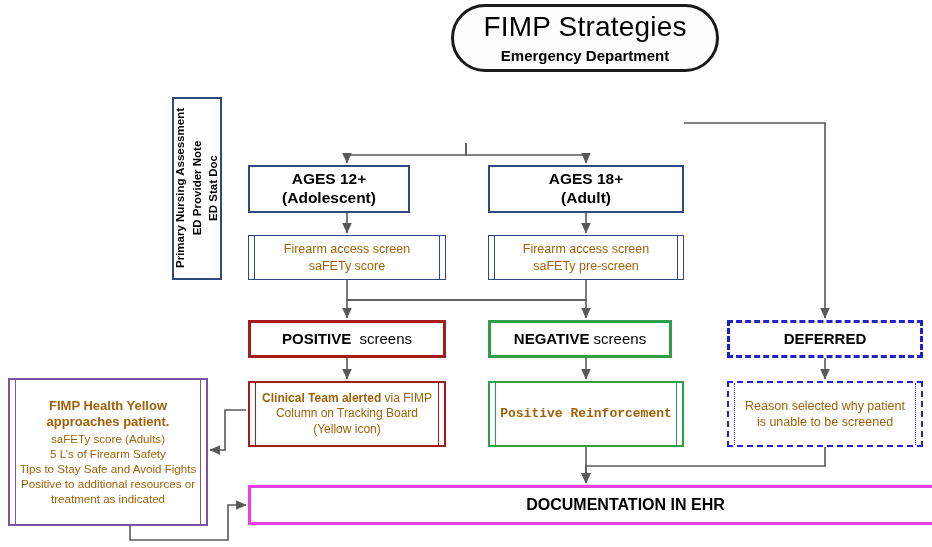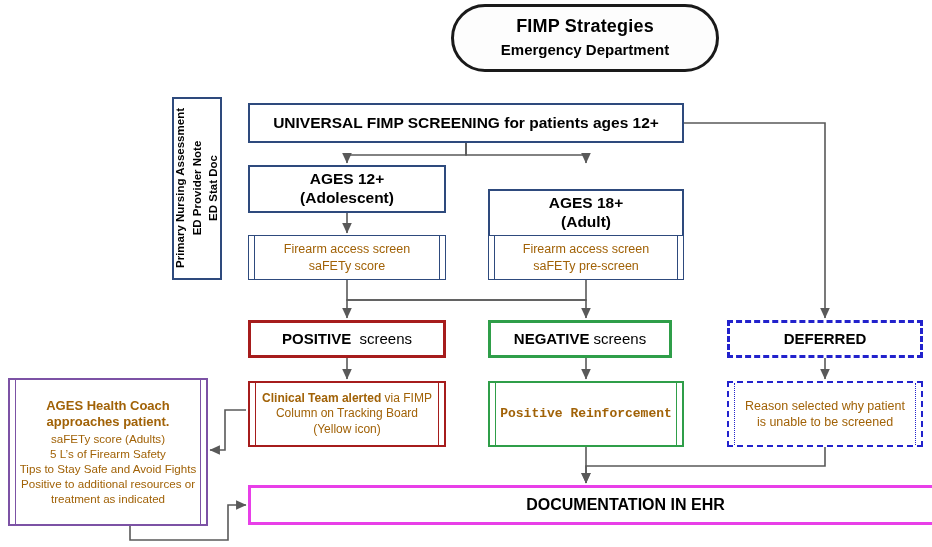--- a/index.html
+++ b/index.html
@@ -31,22 +31,22 @@
   
   #title-pill {
     left: 451px; top: 4px;
     width: 268px; height: 68px;
     border: 3px solid #1a1a1a;
     border-radius: 34px;
     flex-direction: column;
     background: #fdfdfd;
   }
   #title-pill .t1 {
-    font-size: 18px;
-    font-weight: bold;
+    font-size: 28px;
+    font-weight: normal;
     letter-spacing: .2px;
     margin-bottom: 3px;
   }
   #title-pill .t2 {
     font-size: 15px;
     font-weight: bold;
   }
   
   #sidebar-box {
     left: 172px; top: 97px;
@@ -66,32 +66,31 @@
     border: 2px solid #2e4a7d;
   }
   #universal {
     left: 248px; top: 103px;
     width: 436px; height: 40px;
     font-size: 15.5px;
     font-weight: bold;
   }
   #ages12 {
     left: 248px; top: 165px;
-    width: 198px; height: 48px;
+    width: 162px; height: 48px;
     font-size: 15.5px;
     font-weight: bold;
     flex-direction: column;
   }
   #ages18 {
     left: 488px; top: 165px;
     width: 196px; height: 48px;
     font-size: 15.5px;
     font-weight: bold;
     flex-direction: column;
-    margin-top: 24px;
   }
   
   .doc {
     position: absolute;
     box-sizing: border-box;
     background: #ffffff;
   }
   .doc .band {
     position: absolute;
     inset: 0;
@@ -244,23 +243,20 @@
   </div>
 
   <div class="node" id="sidebar-box">
     <div id="sidebar-inner">
       <div>Primary Nursing Assessment</div>
       <div>ED Provider Note</div>
       <div>ED Stat Doc</div>
     </div>
   </div>
 
-  <div class="node blue" id="universal">
-    <span>UNIVERSAL FIMP SCREENING for patients ages 12+</span>
-  </div>
 
   <div class="node blue" id="ages12">
     <span>AGES 12+</span>
     <span>(Adolescent)</span>
   </div>
   <div class="node blue" id="ages18">
     <span>AGES 18+</span>
     <span>(Adult)</span>
   </div>
 
@@ -311,21 +307,21 @@
   <div class="doc" id="reason">
     <div class="band"></div>
     <div class="body">
       <span style="padding:0 10px">Reason selected why patient is unable to be screened</span>
     </div>
   </div>
 
   <div class="doc" id="coach">
     <div class="band"></div>
     <div class="body">
-      <div class="hdr">AGES Health Coach</div>
+      <div class="hdr">FIMP Health Yellow</div>
       <div class="hdr">approaches patient.</div>
       <div>saFETy score (Adults)</div>
       <div>5 L’s of Firearm Safety</div>
       <div>Tips to Stay Safe and Avoid Fights</div>
       <div>Positive to additional resources or treatment as indicated</div>
     </div>
   </div>
 
   <div class="node" id="docbar">
     <span>DOCUMENTATION IN EHR</span>

